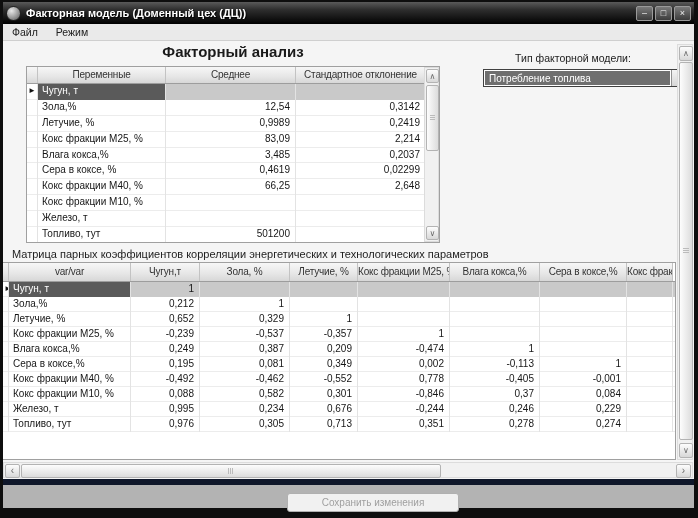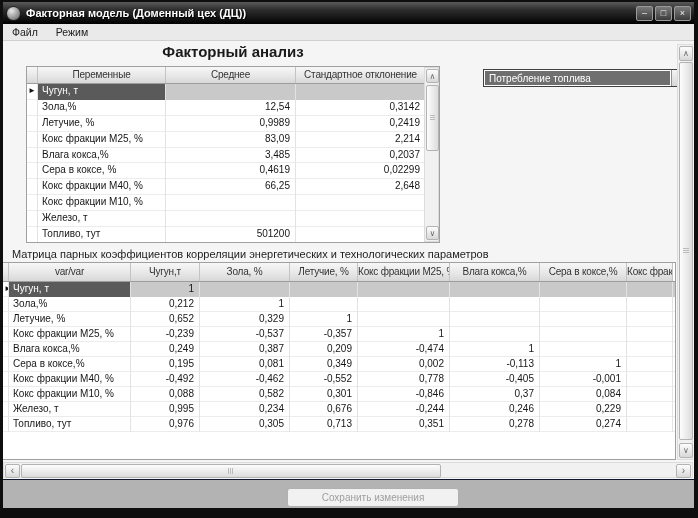--- a/index.html
+++ b/index.html
@@ -81,21 +81,21 @@
   .win-vscroll .up { left:1px; top:1px; width:14px; height:15px; font-size:8px; line-height:14px; }
   .win-vscroll .down { left:1px; bottom:1px; width:14px; height:15px; font-size:8px; line-height:14px; }
   .win-vscroll .thumb { left:1px; top:17px; width:14px; height:378px; }
   .win-hscroll { left:0px; top:460px; width:690px; height:16px; }
   .win-hscroll .left { left:1px; top:1px; width:15px; height:14px; font-size:10px; line-height:12px; }
   .win-hscroll .right { right:1px; top:1px; width:15px; height:14px; font-size:10px; line-height:12px; }
   .win-hscroll .thumb { left:17px; top:1px; width:420px; height:14px; }
 
   
   .footer { position:absolute; left:0; top:477px; width:691px; height:29px; background:#b3b3b3;
-    border-top:1px solid #0f172a; }
+    border-top:6px solid #0f172a; }
   .save-btn { position:absolute; left:284px; top:8px; width:172px; height:19px; background:#f1f1f1;
     border:1px solid #b0b0b0; border-radius:3px; font-size:10px; color:#9f9f9f; text-align:center;
     line-height:17px; font-family:"Liberation Sans","DejaVu Sans",sans-serif; }
 </style>
 </head>
 <body>
 
 <div class="window">
   <div class="inner">
 
@@ -109,20 +109,21 @@
       </div>
     </div>
 
     <div class="menubar">
       <div class="menu-item">Файл</div>
       <div class="menu-item">Режим</div>
     </div>
 
     <div class="analysis-title">Факторный анализ</div>
 
+    <div class="model-label">Тип факторной модели:</div>
     <div class="combo">
       <div class="combo-sel">Потребление топлива</div>
       <div class="combo-btn">∨</div>
     </div>
 
     <div class="gtable stats-table">
       <div id="stats-grid" style="position:absolute;left:0;top:0;right:15px;bottom:0;overflow:hidden;">
           <div class="trow thead">
             <div class="hcell" style="width: 11px; height: 16px; line-height: 15px;"></div>
             <div class="hcell" style="width: 128px; height: 16px; line-height: 15px;">Переменные</div>

